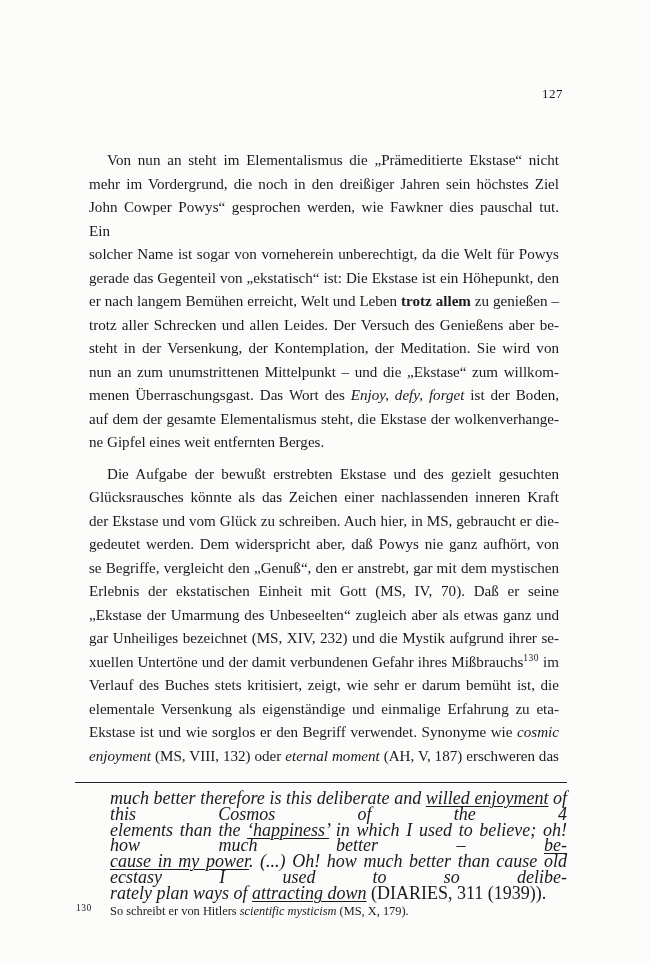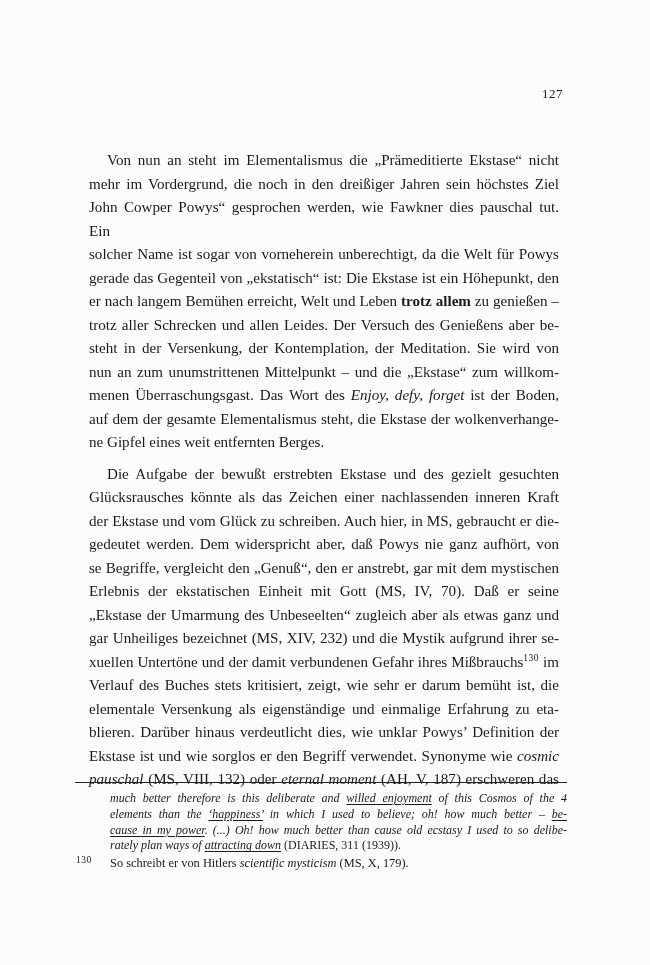--- a/index.html
+++ b/index.html
@@ -63,21 +63,21 @@
     width: 492px;
   }
   .footnote-rule {
     border: 0;
     border-top: 1.5px solid #222;
     margin: 0 0 8px 0;
     width: 100%;
   }
   .fn-quote {
     margin-left: 35px;
-    font-size: 12px;
+    font-size: 18px;
     line-height: 15.8px;
   }
   .fn-note {
     position: relative;
     margin-left: 35px;
     margin-top: 1px;
     font-size: 12.4px;
     line-height: 16px;
   }
   .fn-marker {
@@ -113,23 +113,22 @@
         <div class="line"><span class="run">Glücksrausches könnte als das Zeichen einer nachlassenden inneren Kraft</span></div>
         <div class="line"><span class="run">der Ekstase und vom Glück zu schreiben. Auch hier, in MS, gebraucht er die-</span></div>
         <div class="line"><span class="run">gedeutet werden. Dem widerspricht aber, daß Powys nie ganz aufhört, von</span></div>
         <div class="line"><span class="run">se Begriffe, vergleicht den „Genuß“, den er anstrebt, gar mit dem mystischen</span></div>
         <div class="line"><span class="run">Erlebnis der ekstatischen Einheit mit Gott (MS, IV, 70). Daß er seine</span></div>
         <div class="line"><span class="run">„Ekstase der Umarmung des Unbeseelten“ zugleich aber als etwas ganz und</span></div>
         <div class="line"><span class="run">gar Unheiliges bezeichnet (MS, XIV, 232) und die Mystik aufgrund ihrer se-</span></div>
         <div class="line"><span class="run">xuellen Untertöne und der damit verbundenen Gefahr ihres Mißbrauchs</span><span class="run sup">130</span><span class="run"> im</span></div>
         <div class="line"><span class="run">Verlauf des Buches stets kritisiert, zeigt, wie sehr er darum bemüht ist, die</span></div>
         <div class="line"><span class="run">elementale Versenkung als eigenständige und einmalige Erfahrung zu eta-</span></div>
-        <div class="line"><span class="run">blieren. Darüber hinaus verdeutlicht dies, wie unklar Powys’ Definition der</span></div>
         <div class="line"><span class="run">Ekstase ist und wie sorglos er den Begriff verwendet. Synonyme wie </span><span class="run i">cosmic</span></div>
-        <div class="line"><span class="run i">pauschal</span><span class="run"> (MS, VIII, 132) oder </span><span class="run i">eternal moment</span><span class="run"> (AH, V, 187) erschweren das</span></div>
+        <div class="line"><span class="run i">enjoyment</span><span class="run"> (MS, VIII, 132) oder </span><span class="run i">eternal moment</span><span class="run"> (AH, V, 187) erschweren das</span></div>
       </div>
     </div>
   <div class="footnote-area">
     <hr class="footnote-rule">
     <div class="fn-quote">
         <div class="line"><span class="run i">much better therefore is this deliberate and </span><span class="run i u">willed enjoyment</span><span class="run i"> of this Cosmos of the 4</span></div>
         <div class="line"><span class="run i">elements than the </span><span class="run i u">‘happiness’</span><span class="run i"> in which I used to believe; oh! how much better – </span><span class="run i u">be-</span></div>
         <div class="line"><span class="run i u">cause in my power</span><span class="run i">. (...) Oh! how much better than cause old ecstasy I used to so delibe-</span></div>
         <div class="line last"><span class="run i">rately plan ways of </span><span class="run i u">attracting down</span><span class="run"> (DIARIES, 311 (1939)).</span></div>
       </div>

